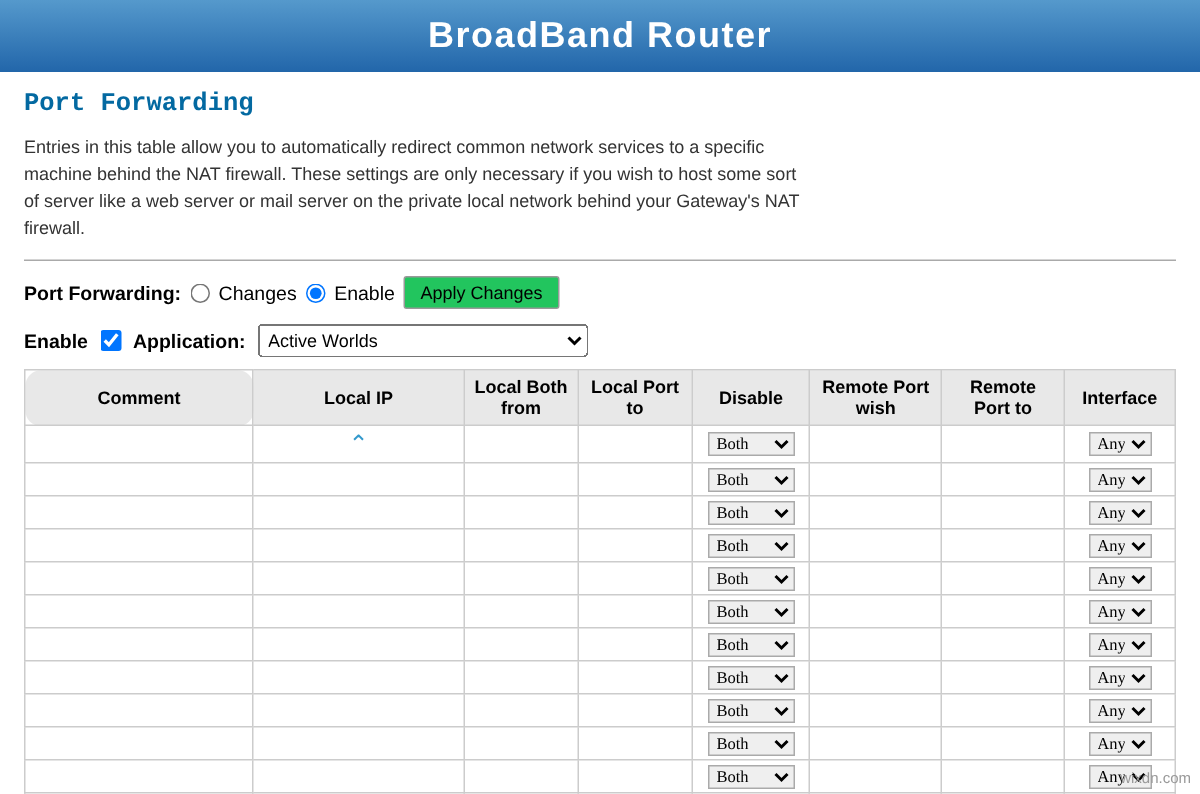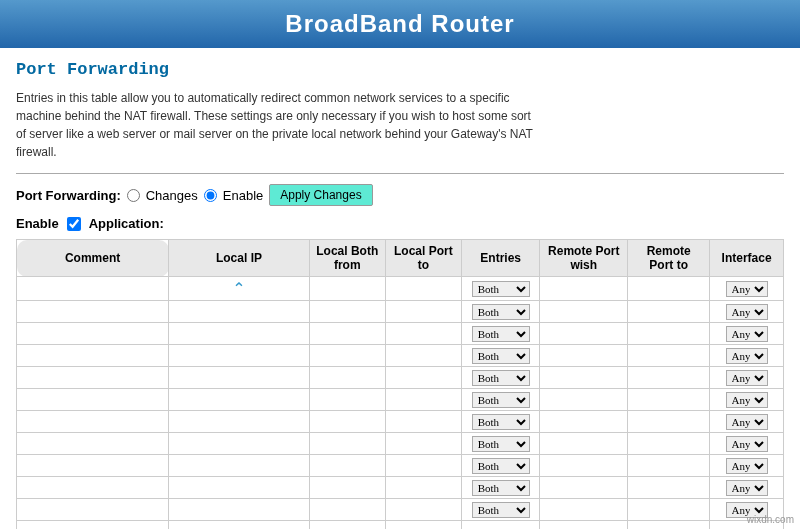--- a/index.html
+++ b/index.html
@@ -47,21 +47,21 @@
       gap: 6px;
       margin-bottom: 10px;
       font-size: 13px;
     }
 
     .port-forwarding-toggle label {
       font-weight: bold;
     }
 
     .apply-btn {
-      background: #5eead4;
+      background: #22c55e;
       border: 1px solid #999;
       padding: 3px 10px;
       cursor: pointer;
       font-size: 12px;
       border-radius: 2px;
     }
 
     .app-row {
       display: flex;
       align-items: center;
@@ -168,30 +168,35 @@
     <span>Changes</span>
     <input type="radio" name="pfstate" value="enable" checked="" style="">
     <span>Enable</span>
     <button class="apply-btn">Apply Changes</button>
   </div>
 
   <div class="app-row">
     <label>Enable</label>
     <input type="checkbox" class="enable-checkbox" checked="" style="">
     <label>Application:</label>
+    <select class="app-select">
+      <option>Active Worlds</option>
+      <option>AIM Talk</option>
+      <option>Custom</option>
+    </select>
   </div>
 
   <table class="table-wrapper">
     <thead>
       <tr>
         <th class="col-comment">Comment</th>
         <th class="col-localip">Local IP</th>
         <th class="col-portfrom">Local Both from</th>
         <th class="col-portto">Local Port to</th>
-        <th class="col-protocol">Entries</th>
+        <th class="col-protocol">Disable</th>
         <th class="col-remoteportfrom">Remote Port wish</th>
         <th class="col-remoteportto">Remote Port to</th>
         <th class="col-interface">Interface</th>
       </tr>
     </thead>
     <tbody id="table-body">
     <tr>
           <td class="col-comment"><input type="text" style="width: 100%; border: none; font-size: 11px;"></td>
           <td class="col-localip">
             <span class="first-row-localip" style="color: rgb(51, 153, 204); font-size: 16px; display: block; text-align: center;">⌃</span>

